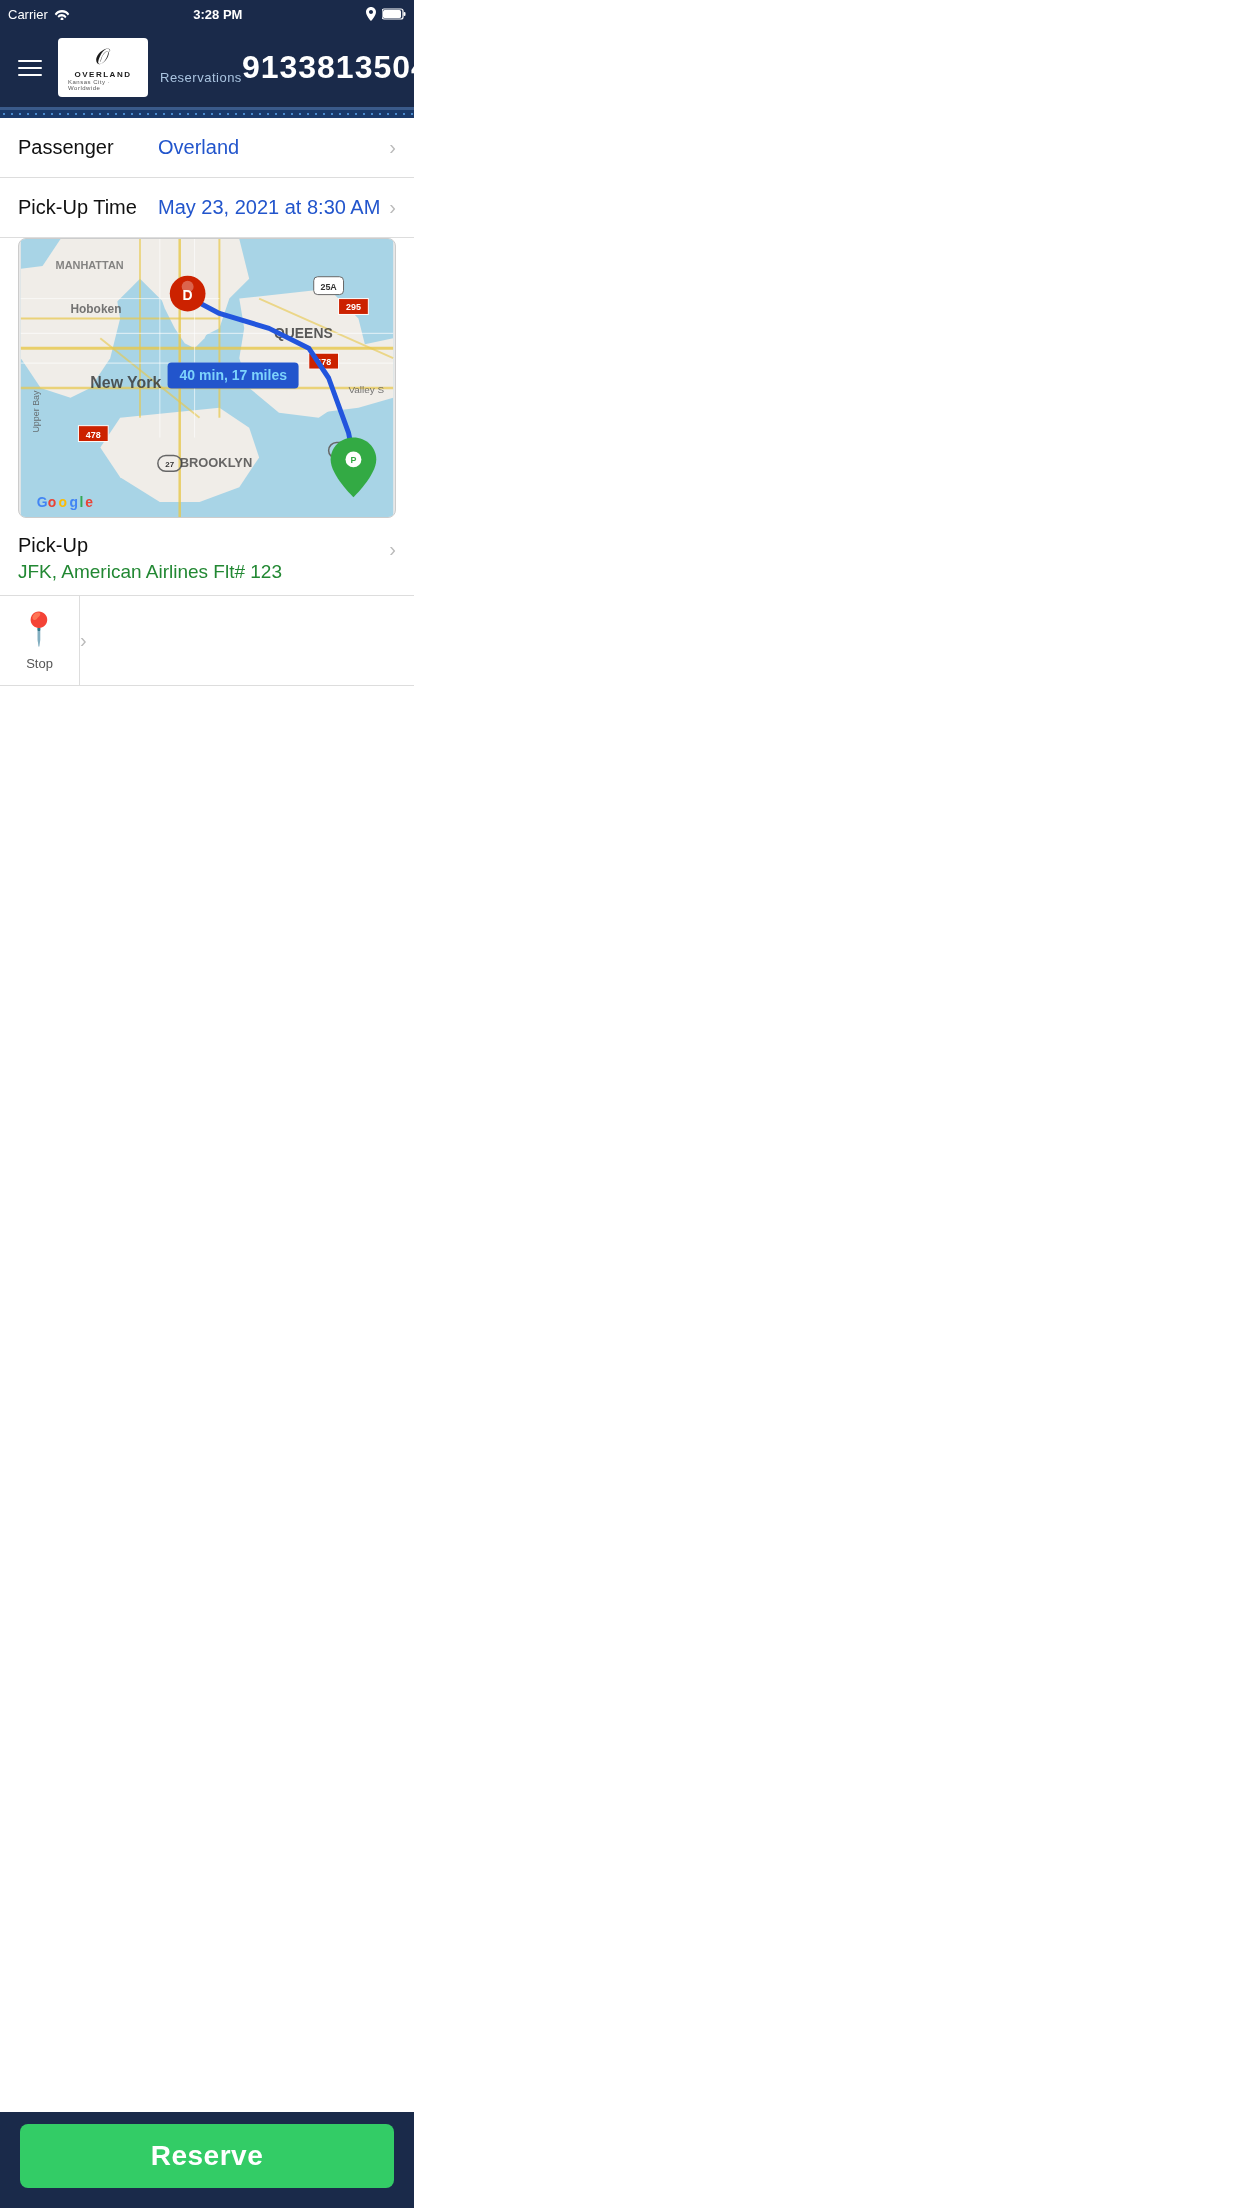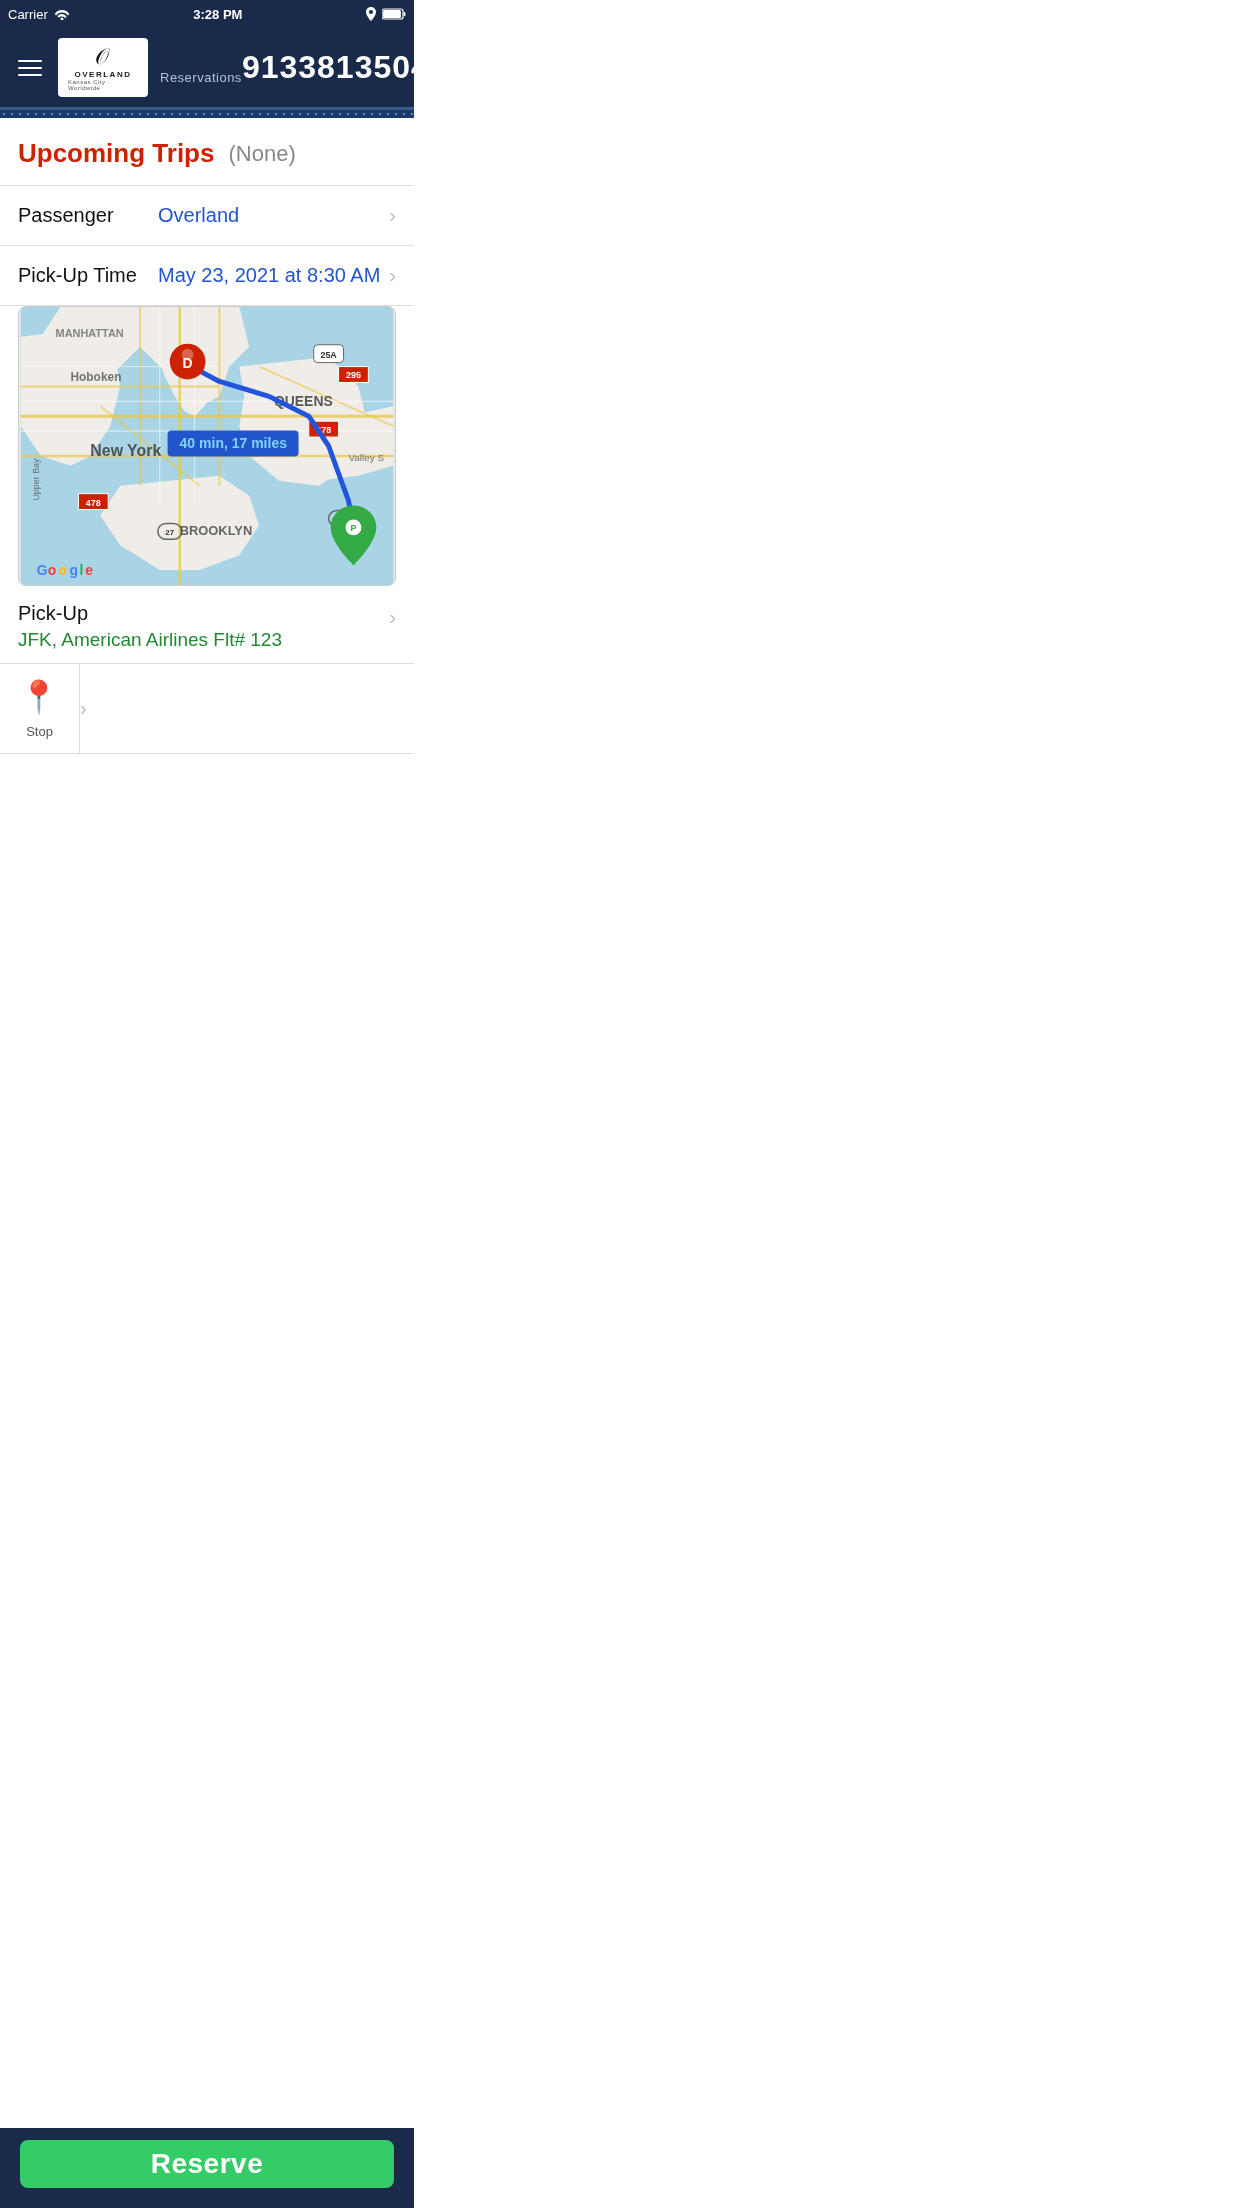--- a/index.html
+++ b/index.html
@@ -269,21 +269,21 @@
       width: 414px;
       background: #1a2a4a;
       padding: 12px 20px 20px;
     }
     .reserve-btn {
       width: 100%;
       background: #33cc66;
       color: #fff;
       font-size: 28px;
       font-weight: 600;
-      padding: 8px;
+      padding: 16px;
       border: none;
       border-radius: 8px;
       cursor: pointer;
       letter-spacing: 0.5px;
     }
 
     
     .bottom-spacer { height: 100px; }
   </style>
 </head>
@@ -323,24 +323,20 @@
   <div class="header-phone-area">
     <span class="reservations-label">Reservations</span>
     <span class="phone-number">9133813504</span>
   </div>
 </div>
 
 <div class="blue-dots"></div>
 
 <div class="content">
 
-  <div class="upcoming-trips-row">
-    <span class="upcoming-label">Upcoming Trips</span>
-    <span class="upcoming-none">(None)</span>
-  </div>
 
   <div class="list-row">
     <span class="row-label">Passenger</span>
     <span class="row-value">Overland</span>
     <span class="chevron">›</span>
   </div>
 
   <div class="list-row">
     <span class="row-label">Pick-Up Time</span>
     <span class="row-value">May 23, 2021 at 8:30 AM</span>

